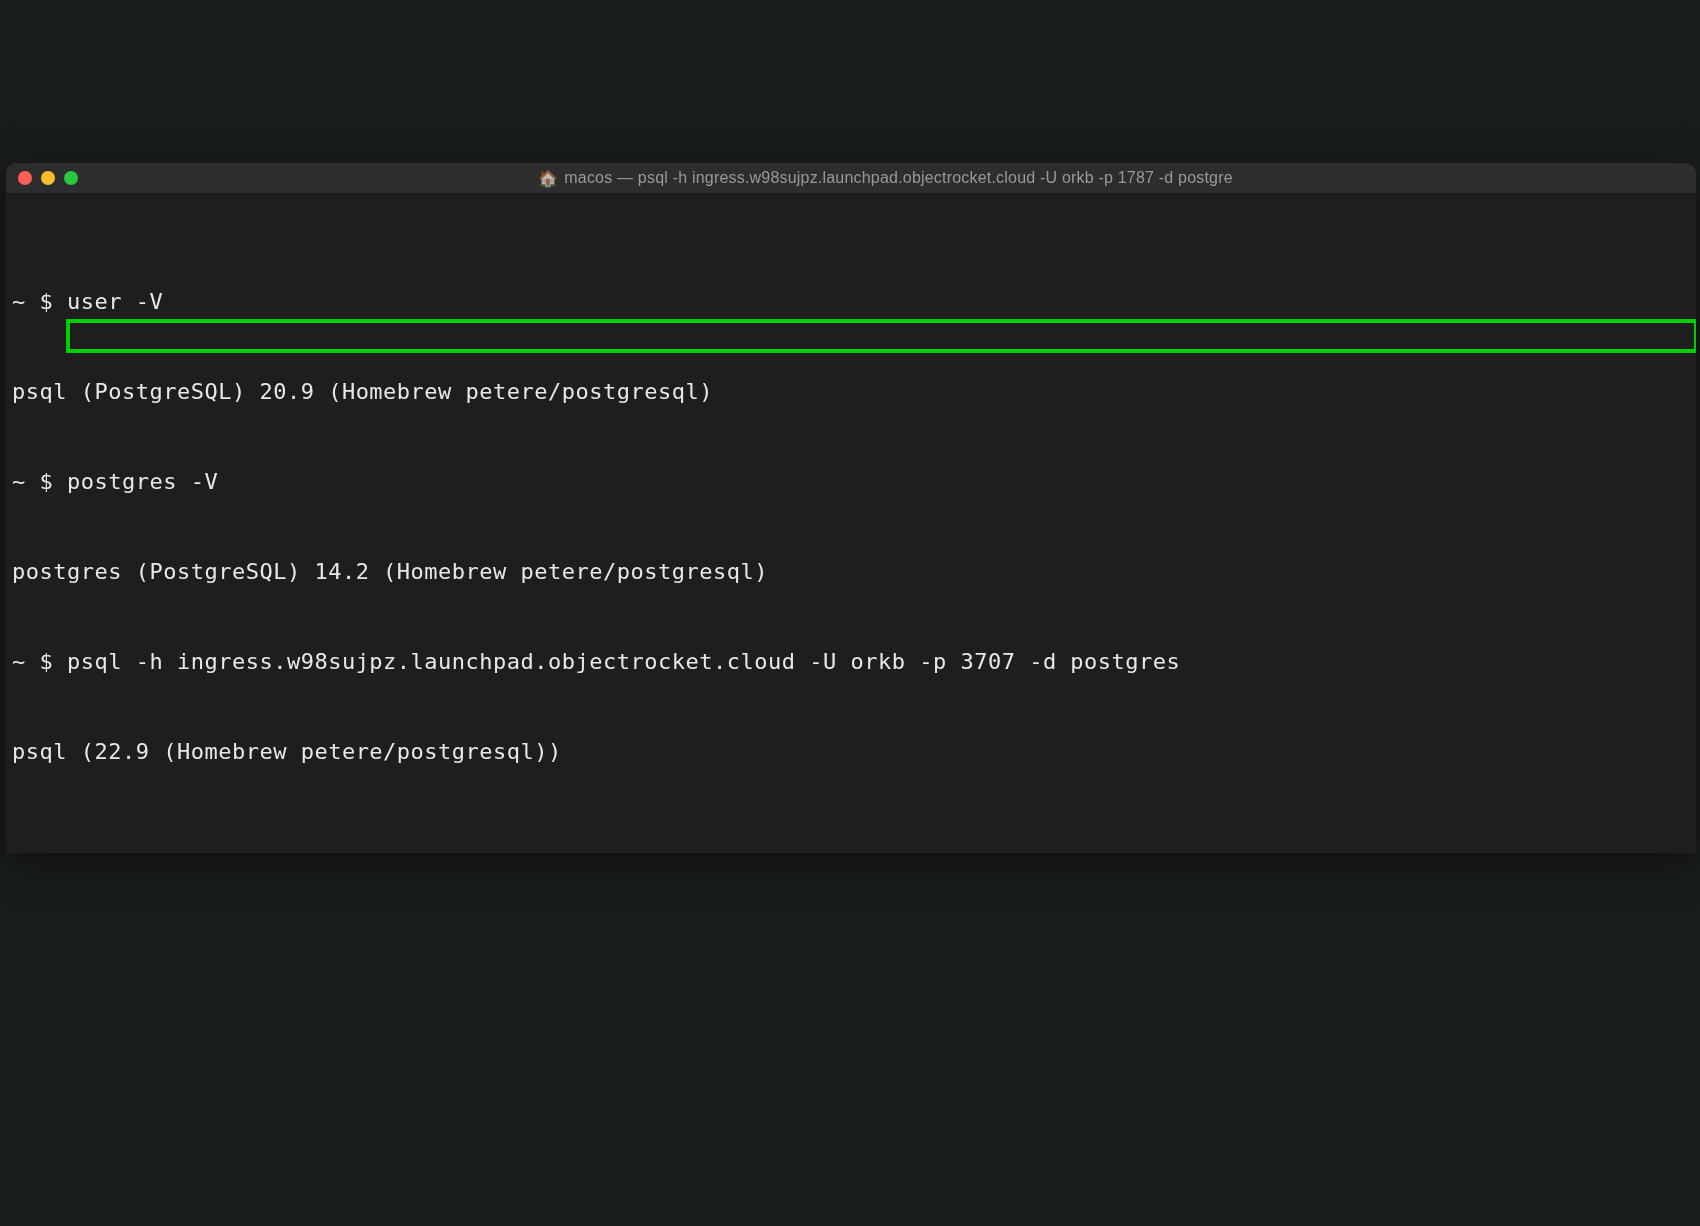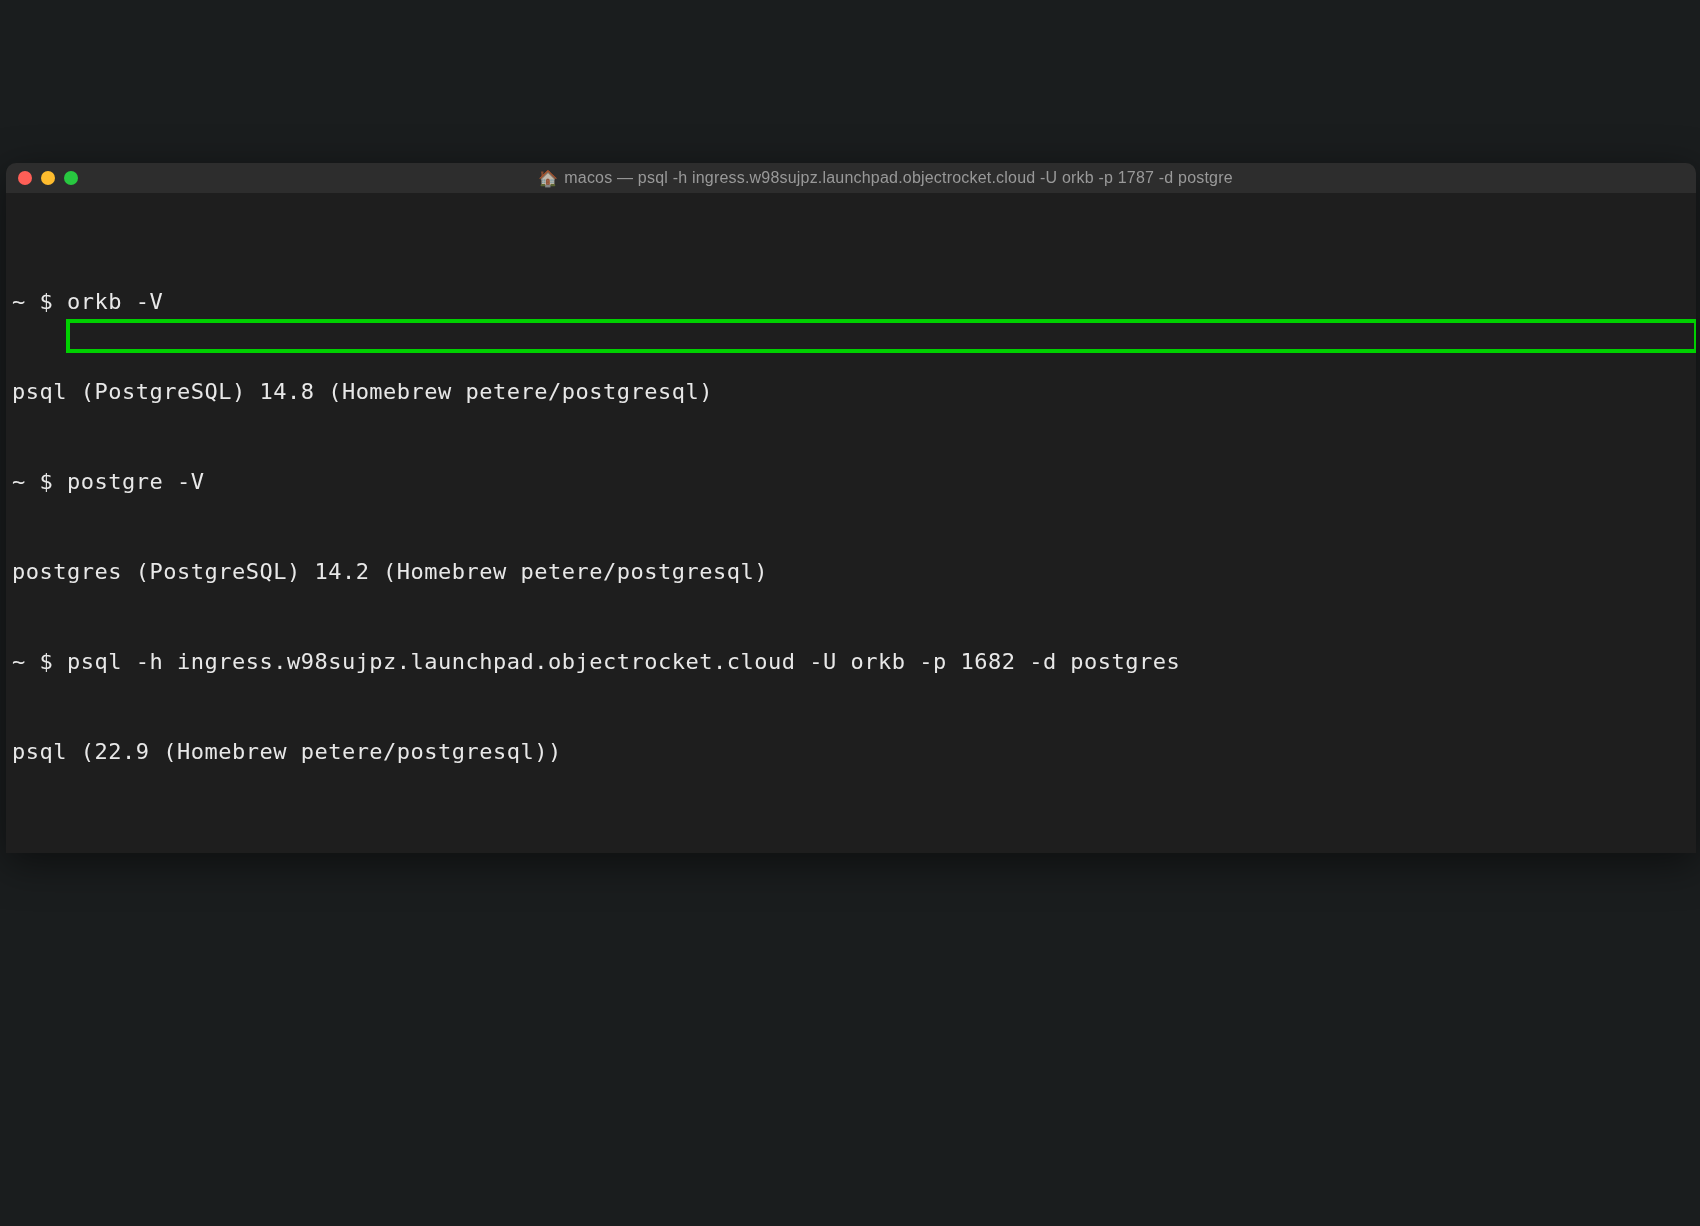--- a/index.html
+++ b/index.html
@@ -87,25 +87,25 @@
     <div class="traffic-light tl-red"></div>
     <div class="traffic-light tl-yellow"></div>
     <div class="traffic-light tl-green"></div>
     <div class="title-text">
       <span class="home-icon">🏠</span>
       <span>macos — psql -h ingress.w98sujpz.launchpad.objectrocket.cloud -U orkb -p 1787 -d postgre</span>
     </div>
   </div>
   <div class="terminal-body">
     <div class="highlight-box"></div>
-    <div class="line">~ $ orkb -V</div>
-    <div class="line">psql (PostgreSQL) 14.8 (Homebrew petere/postgresql)</div>
-    <div class="line">~ $ postgre -V</div>
+    <div class="line">~ $ user -V</div>
+    <div class="line">psql (PostgreSQL) 20.9 (Homebrew petere/postgresql)</div>
+    <div class="line">~ $ postgres -V</div>
     <div class="line">postgres (PostgreSQL) 14.2 (Homebrew petere/postgresql)</div>
-    <div class="line">~ $ psql -h ingress.w98sujpz.launchpad.objectrocket.cloud -U orkb -p 1682 -d postgres</div>
+    <div class="line">~ $ psql -h ingress.w98sujpz.launchpad.objectrocket.cloud -U orkb -p 3707 -d postgres</div>
     <div class="line">psql (22.9 (Homebrew petere/postgresql))</div>
     
     
     <div class="line"></div>
     
     
     
     
     
     

